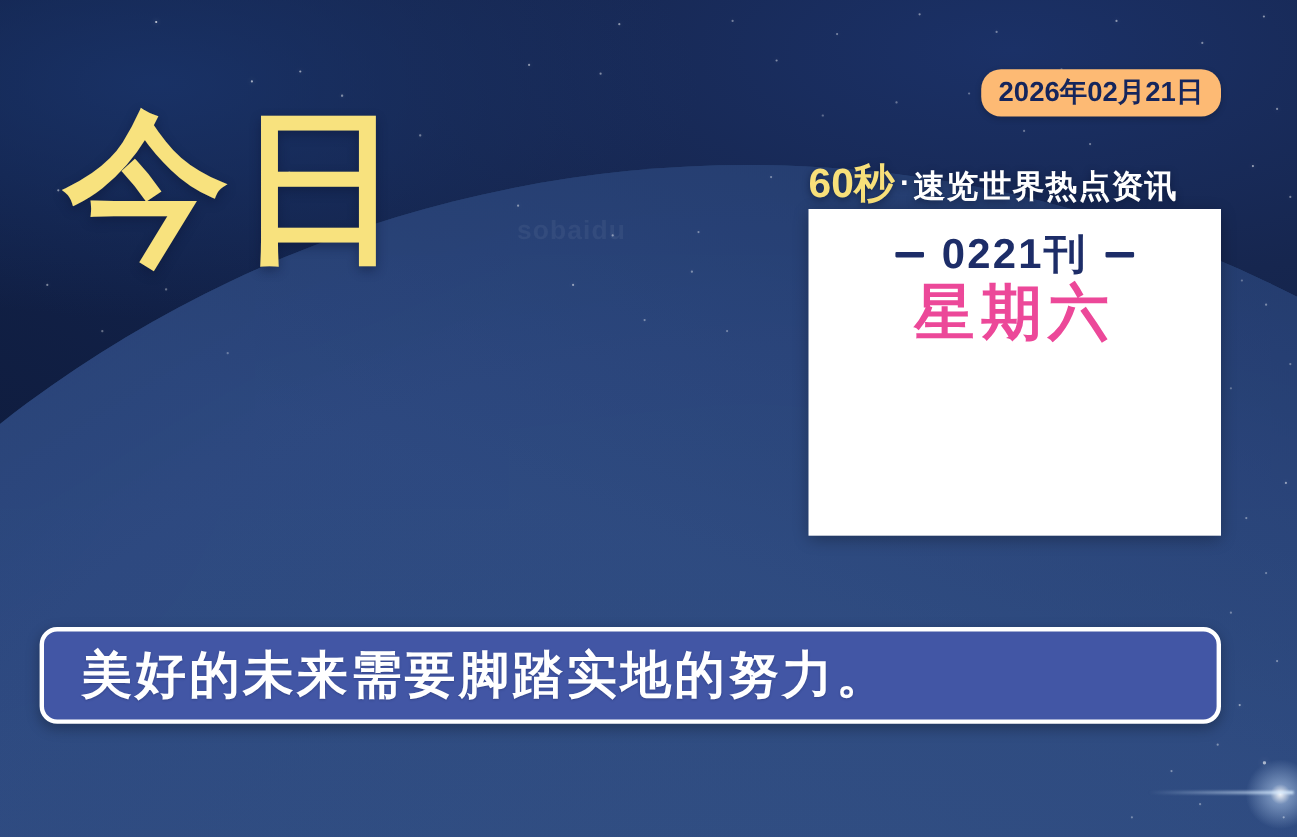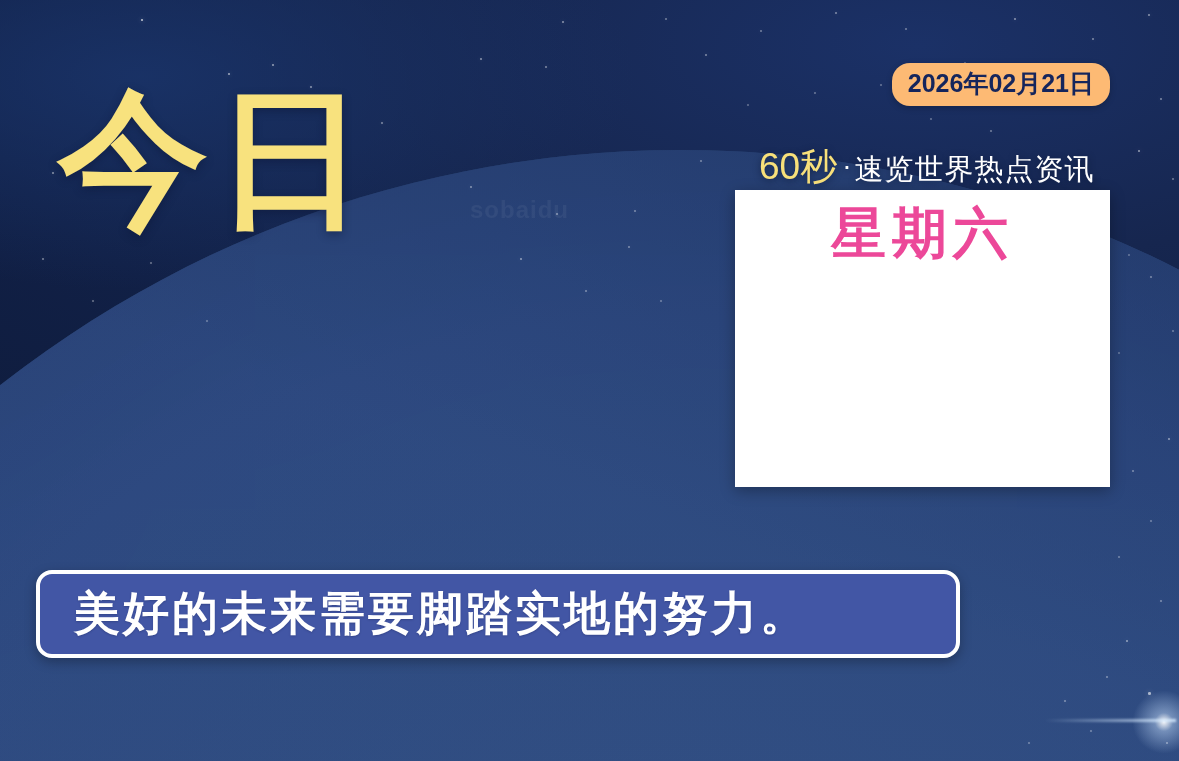--- a/index.html
+++ b/index.html
@@ -155,21 +155,20 @@
     font-family: "DejaVu Sans", "Liberation Sans", sans-serif;
     font-weight: 700;
     font-size: 150px;
     line-height: 1.0;
     letter-spacing: 8px;
     white-space: nowrap;
   }
   .masthead-top {
     color: #f8e27e;
     text-shadow: 0 3px 10px rgba(10,20,50,.45);
-    font-family: Liberation Mono, monospace;
   }
   .masthead-bottom {
     color: #ffffff;
     margin-top: 14px;
     margin-left: -14px;
     text-shadow: 0 3px 12px rgba(10,20,50,.45);
   }
 
   
   .right-col {
@@ -189,24 +188,24 @@
     font-weight: 700;
     letter-spacing: 0px;
     padding: 4px 16px 6px 16px;
     border-radius: 18px;
     white-space: nowrap;
     box-shadow: 0 2px 6px rgba(0,0,0,.22);
   }
 
   .slogan {
     position: absolute;
-    left: 24px;
+    left: 0;
     top: 82px;
     white-space: nowrap;
-    font-weight: 400;
+    font-weight: 700;
     text-shadow: 0 2px 7px rgba(8,16,42,.55);
   }
   .slogan .sec {
     color: #f8e07a;
     font-size: 37px;
     letter-spacing: 0px;
   }
   .slogan .dot {
     color: #ffffff;
     font-size: 28px;
@@ -269,21 +268,21 @@
     letter-spacing: 5px;
     line-height: 1;
     white-space: nowrap;
   }
 
   
   .tagline-bar {
     position: absolute;
     left: 36px;
     top: 570px;
-    width: 924px;
+    width: 1074px;
     height: 88px;
     box-sizing: border-box;
     background: #4256a5;
     border: 4px solid #ffffff;
     border-radius: 16px;
     display: flex;
     align-items: center;
     box-shadow: 0 4px 12px rgba(0,0,0,.28);
   }
   .tagline-text {
@@ -384,20 +383,25 @@
 
   <div class="right-col">
 
     <div class="date-badge">2026年02月21日</div>
 
     <div class="slogan">
       <span class="sec">60秒</span><span class="dot">·</span><span class="sub">速览世界热点资讯</span>
     </div>
 
     <div class="info-card">
+      <div class="issue-row">
+        <span class="issue-dash"></span>
+        <span>0221刊</span>
+        <span class="issue-dash"></span>
+      </div>
       <div class="weekday">星期六</div>
     </div>
 
   </div>
 
   <div class="tagline-bar">
     <div class="tagline-text">美好的未来需要脚踏实地的努力。</div>
   </div>
 
 </div>

